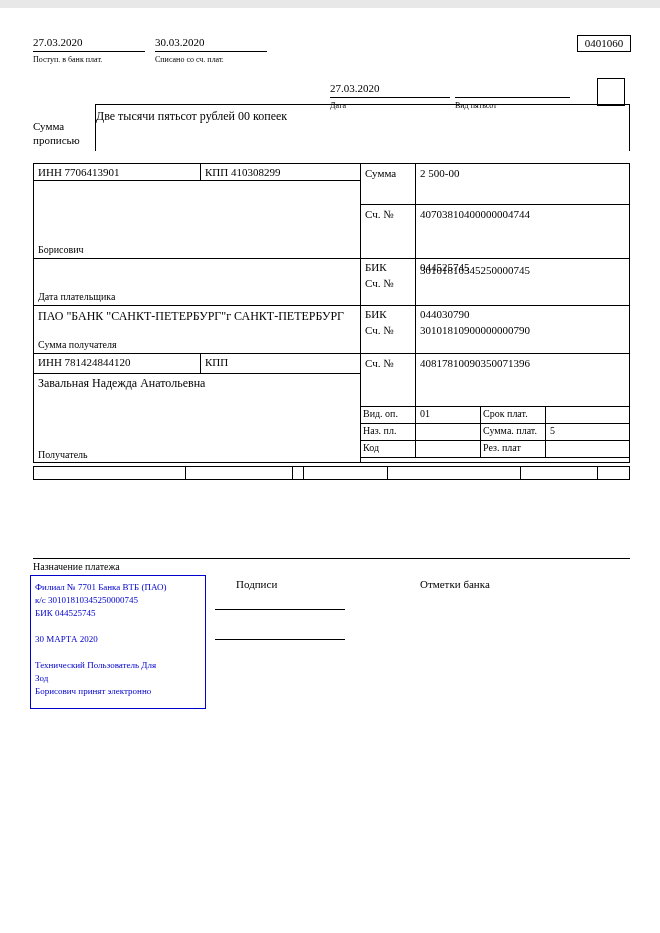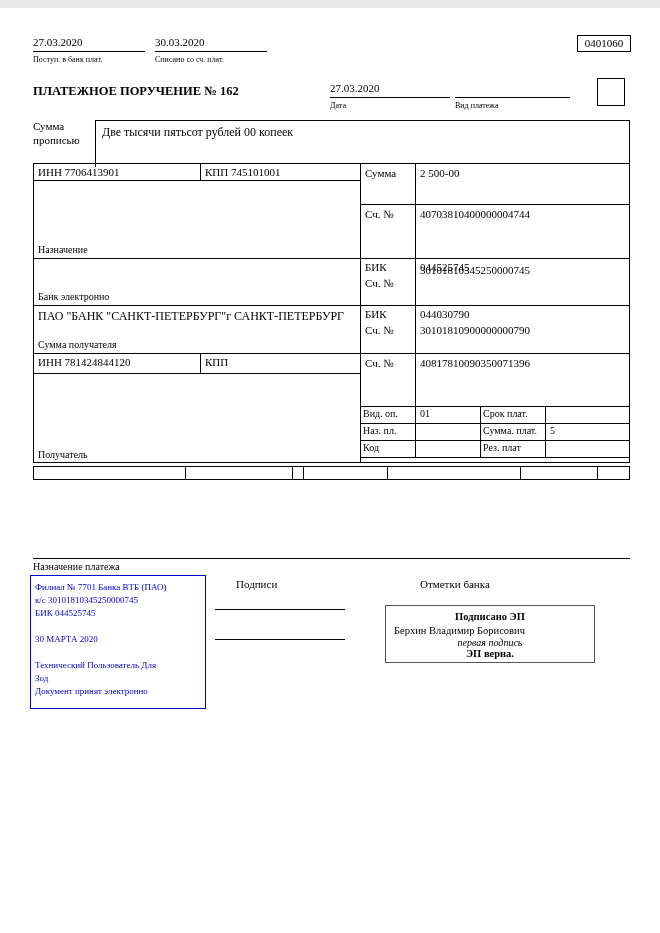--- a/index.html
+++ b/index.html
@@ -28,32 +28,31 @@
 <div class="page">
 
   <div class="abs f11 ul" style="left:33px;top:28px;width:112px;padding-bottom:3px">27.03.2020</div>
   <div class="abs f8" style="left:33px;top:47px">Поступ. в банк плат.</div>
 
   <div class="abs f11 ul" style="left:155px;top:28px;width:112px;padding-bottom:3px">30.03.2020</div>
   <div class="abs f8" style="left:155px;top:47px">Списано со сч. плат.</div>
 
   <div class="abs f11" style="left:577px;top:27px;width:54px;height:17px;border:1px solid #000;text-align:center;line-height:15px">0401060</div>
 
-  <div class="abs b" style="left:33px;top:76px;font-size:12.5px">ПЛАТЕЖНОЕ ПОРУЧЕНИЕ № 162</div>
 
   <div class="abs f11 ul" style="left:330px;top:74px;width:120px;padding-bottom:3px">27.03.2020</div>
   <div class="abs f8" style="left:330px;top:93px">Дата</div>
 
   <div class="abs ul" style="left:455px;top:74px;width:115px;height:16px"></div>
-  <div class="abs f8" style="left:455px;top:93px">Вид платежа</div>
+  <div class="abs f8" style="left:455px;top:93px">Вид пятьсот</div>
 
   <div class="abs" style="left:597px;top:70px;width:28px;height:28px;border:1px solid #000"></div>
 
   <div class="abs f11 wrap" style="left:33px;top:112px;width:58px;line-height:1.25">Сумма прописью</div>
-  <div class="abs f12 wrap" style="left:95px;top:112px;width:535px;height:47px;border:1px solid #000;border-bottom:none;padding:4px 6px">Две тысячи пятьсот рублей 00 копеек</div>
+  <div class="abs f12 wrap" style="left:95px;top:96px;width:535px;height:47px;border:1px solid #000;border-bottom:none;padding:4px 0">Две тысячи пятьсот рублей 00 копеек</div>
 
   <div class="abs" style="left:33px;top:155px;width:597px;height:300px;border:1px solid #000"></div>
 
   <div class="vl" style="left:200px;top:155px;height:17px"></div>
   <div class="vl" style="left:360px;top:155px;height:300px"></div>
   <div class="vl" style="left:415px;top:155px;height:294px"></div>
   <div class="vl" style="left:480px;top:398px;height:51px"></div>
   <div class="vl" style="left:545px;top:398px;height:51px"></div>
   <div class="vl" style="left:200px;top:345px;height:20px"></div>
 
@@ -62,46 +61,47 @@
   <div class="hl" style="left:33px;top:250px;width:597px"></div>
   <div class="hl" style="left:33px;top:297px;width:597px"></div>
   <div class="hl" style="left:33px;top:345px;width:597px"></div>
   <div class="hl" style="left:33px;top:365px;width:327px"></div>
   <div class="hl" style="left:360px;top:398px;width:270px"></div>
   <div class="hl" style="left:360px;top:415px;width:270px"></div>
   <div class="hl" style="left:360px;top:432px;width:270px"></div>
   <div class="hl" style="left:360px;top:449px;width:270px"></div>
 
   <div class="abs f11" style="left:38px;top:158px">ИНН 7706413901</div>
-  <div class="abs f11" style="left:205px;top:158px">КПП 745101001</div>
+  <div class="abs f11" style="left:205px;top:158px">КПП 410308299</div>
   <div class="abs f11" style="left:365px;top:159px">Сумма</div>
   <div class="abs f11" style="left:420px;top:159px">2 500-00</div>
 
-  <div class="abs f10" style="left:38px;top:236px">Назначение</div>
+  <div class="abs f10" style="left:38px;top:236px">Борисович</div>
 
   <div class="abs f11" style="left:365px;top:200px">Сч. №</div>
   <div class="abs f11" style="left:420px;top:200px">40703810400000004744</div>
 
   <div class="abs f11" style="left:365px;top:253px">БИК</div>
   <div class="abs f11" style="left:420px;top:253px">044525745</div>
   <div class="abs f11" style="left:365px;top:269px">Сч. №</div>
   <div class="abs f11" style="left:420px;top:256px">30101810345250000745</div>
-  <div class="abs f10" style="left:38px;top:283px">Банк электронно</div>
+  <div class="abs f10" style="left:38px;top:283px">Дата плательщика</div>
 
   <div class="abs f12" style="left:38px;top:301px">ПАО "БАНК "САНКТ-ПЕТЕРБУРГ"г САНКТ-ПЕТЕРБУРГ</div>
   <div class="abs f11" style="left:365px;top:300px">БИК</div>
   <div class="abs f11" style="left:420px;top:300px">044030790</div>
   <div class="abs f11" style="left:365px;top:316px">Сч. №</div>
   <div class="abs f11" style="left:420px;top:316px">30101810900000000790</div>
   <div class="abs f10" style="left:38px;top:331px">Сумма получателя</div>
 
   <div class="abs f11" style="left:38px;top:348px">ИНН 781424844120</div>
   <div class="abs f11" style="left:205px;top:348px">КПП</div>
   <div class="abs f11" style="left:365px;top:349px">Сч. №</div>
   <div class="abs f11" style="left:420px;top:349px">40817810090350071396</div>
+  <div class="abs f12" style="left:38px;top:368px">Завальная Надежда Анатольевна</div>
   <div class="abs f10" style="left:38px;top:441px">Получатель</div>
 
   <div class="abs f10" style="left:363px;top:400px">Вид. оп.</div>
   <div class="abs f10" style="left:420px;top:400px">01</div>
   <div class="abs f10" style="left:483px;top:400px">Срок плат.</div>
   <div class="abs f10" style="left:363px;top:417px">Наз. пл.</div>
   <div class="abs f10" style="left:483px;top:417px">Сумма. плат.</div>
   <div class="abs f10" style="left:550px;top:417px">5</div>
   <div class="abs f10" style="left:363px;top:434px">Код</div>
   <div class="abs f10" style="left:483px;top:434px">Рез. плат</div>
@@ -119,29 +119,23 @@
 
   <div class="abs" style="left:30px;top:567px;width:176px;height:134px;border:1px solid #0000cc;padding:5px 4px;color:#0000cc;font-size:9px">
     <div class="stamp-line">Филиал № 7701 Банка ВТБ (ПАО)</div>
     <div class="stamp-line">к/с 30101810345250000745</div>
     <div class="stamp-line">БИК 044525745</div>
     <div class="stamp-line"></div>
     <div class="stamp-line">30 МАРТА 2020</div>
     <div class="stamp-line"></div>
     <div class="stamp-line">Технический Пользователь Для</div>
     <div class="stamp-line">Зод</div>
-    <div class="stamp-line">Документ принят электронно</div>
+    <div class="stamp-line">Борисович принят электронно</div>
   </div>
 
   <div class="abs f11" style="left:236px;top:570px">Подписи</div>
   <div class="abs f11" style="left:420px;top:570px">Отметки банка</div>
 
   <div class="abs ul" style="left:215px;top:590px;width:130px;height:12px"></div>
   <div class="abs ul" style="left:215px;top:620px;width:130px;height:12px"></div>
 
-  <div class="abs" style="left:385px;top:597px;width:210px;height:58px;border:1px solid #555;padding-top:5px">
-    <div class="b" style="font-size:10.5px;text-align:center">Подписано ЭП</div>
-    <div style="font-size:10.5px;padding-left:8px;margin-top:3px">Берхин Владимир Борисович</div>
-    <div style="font-size:10px;font-style:italic;text-align:center;margin-top:1px">первая подпись</div>
-    <div class="b" style="font-size:10.5px;text-align:center">ЭП верна.</div>
-  </div>
 
 </div>
 
 </body></html>

